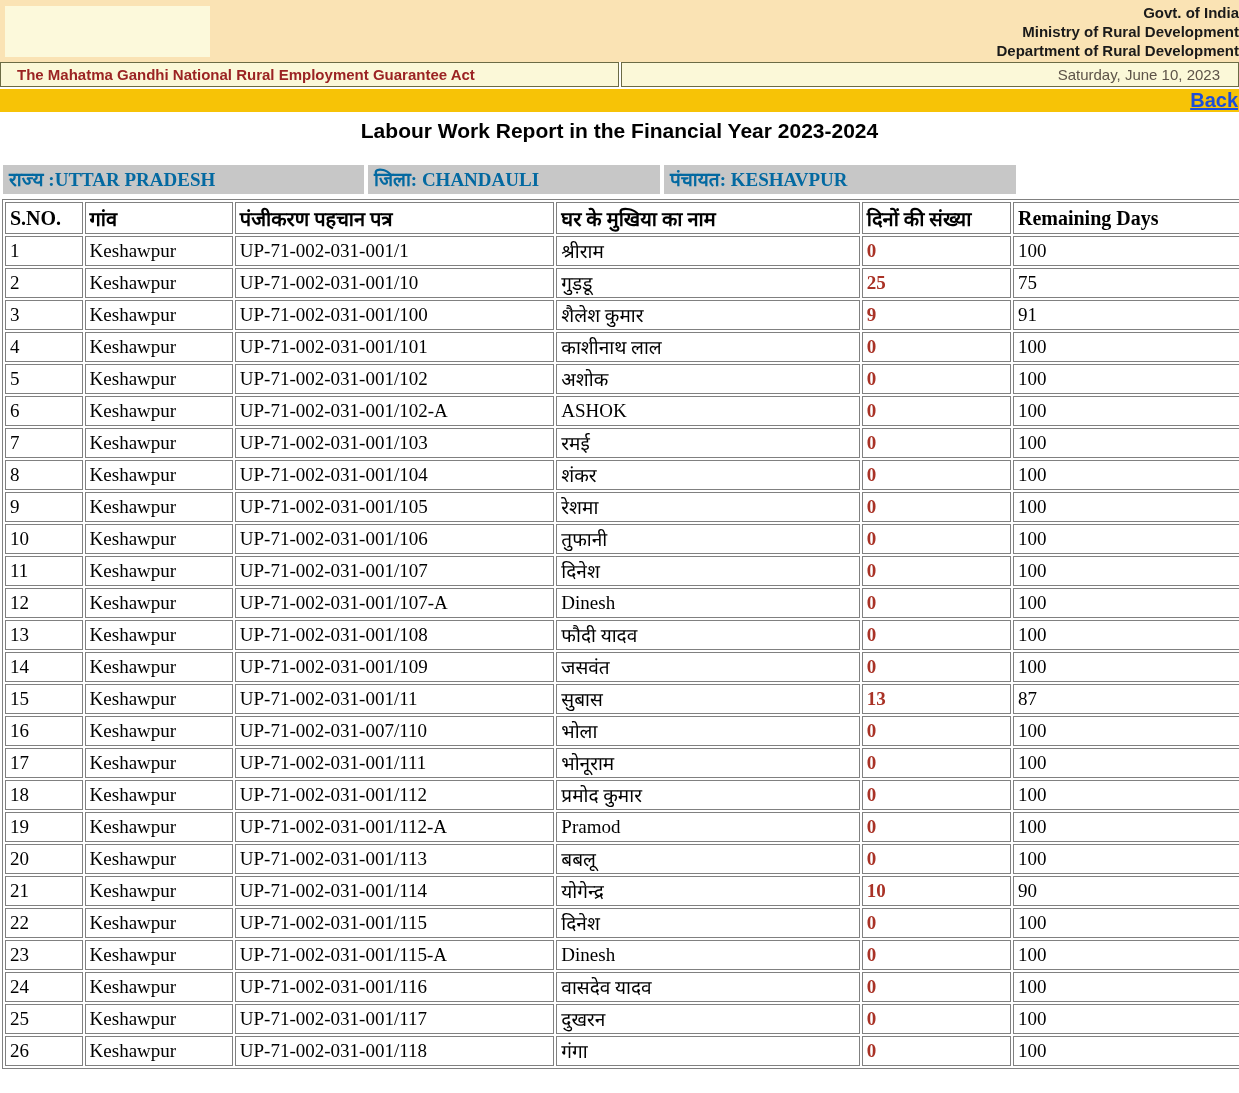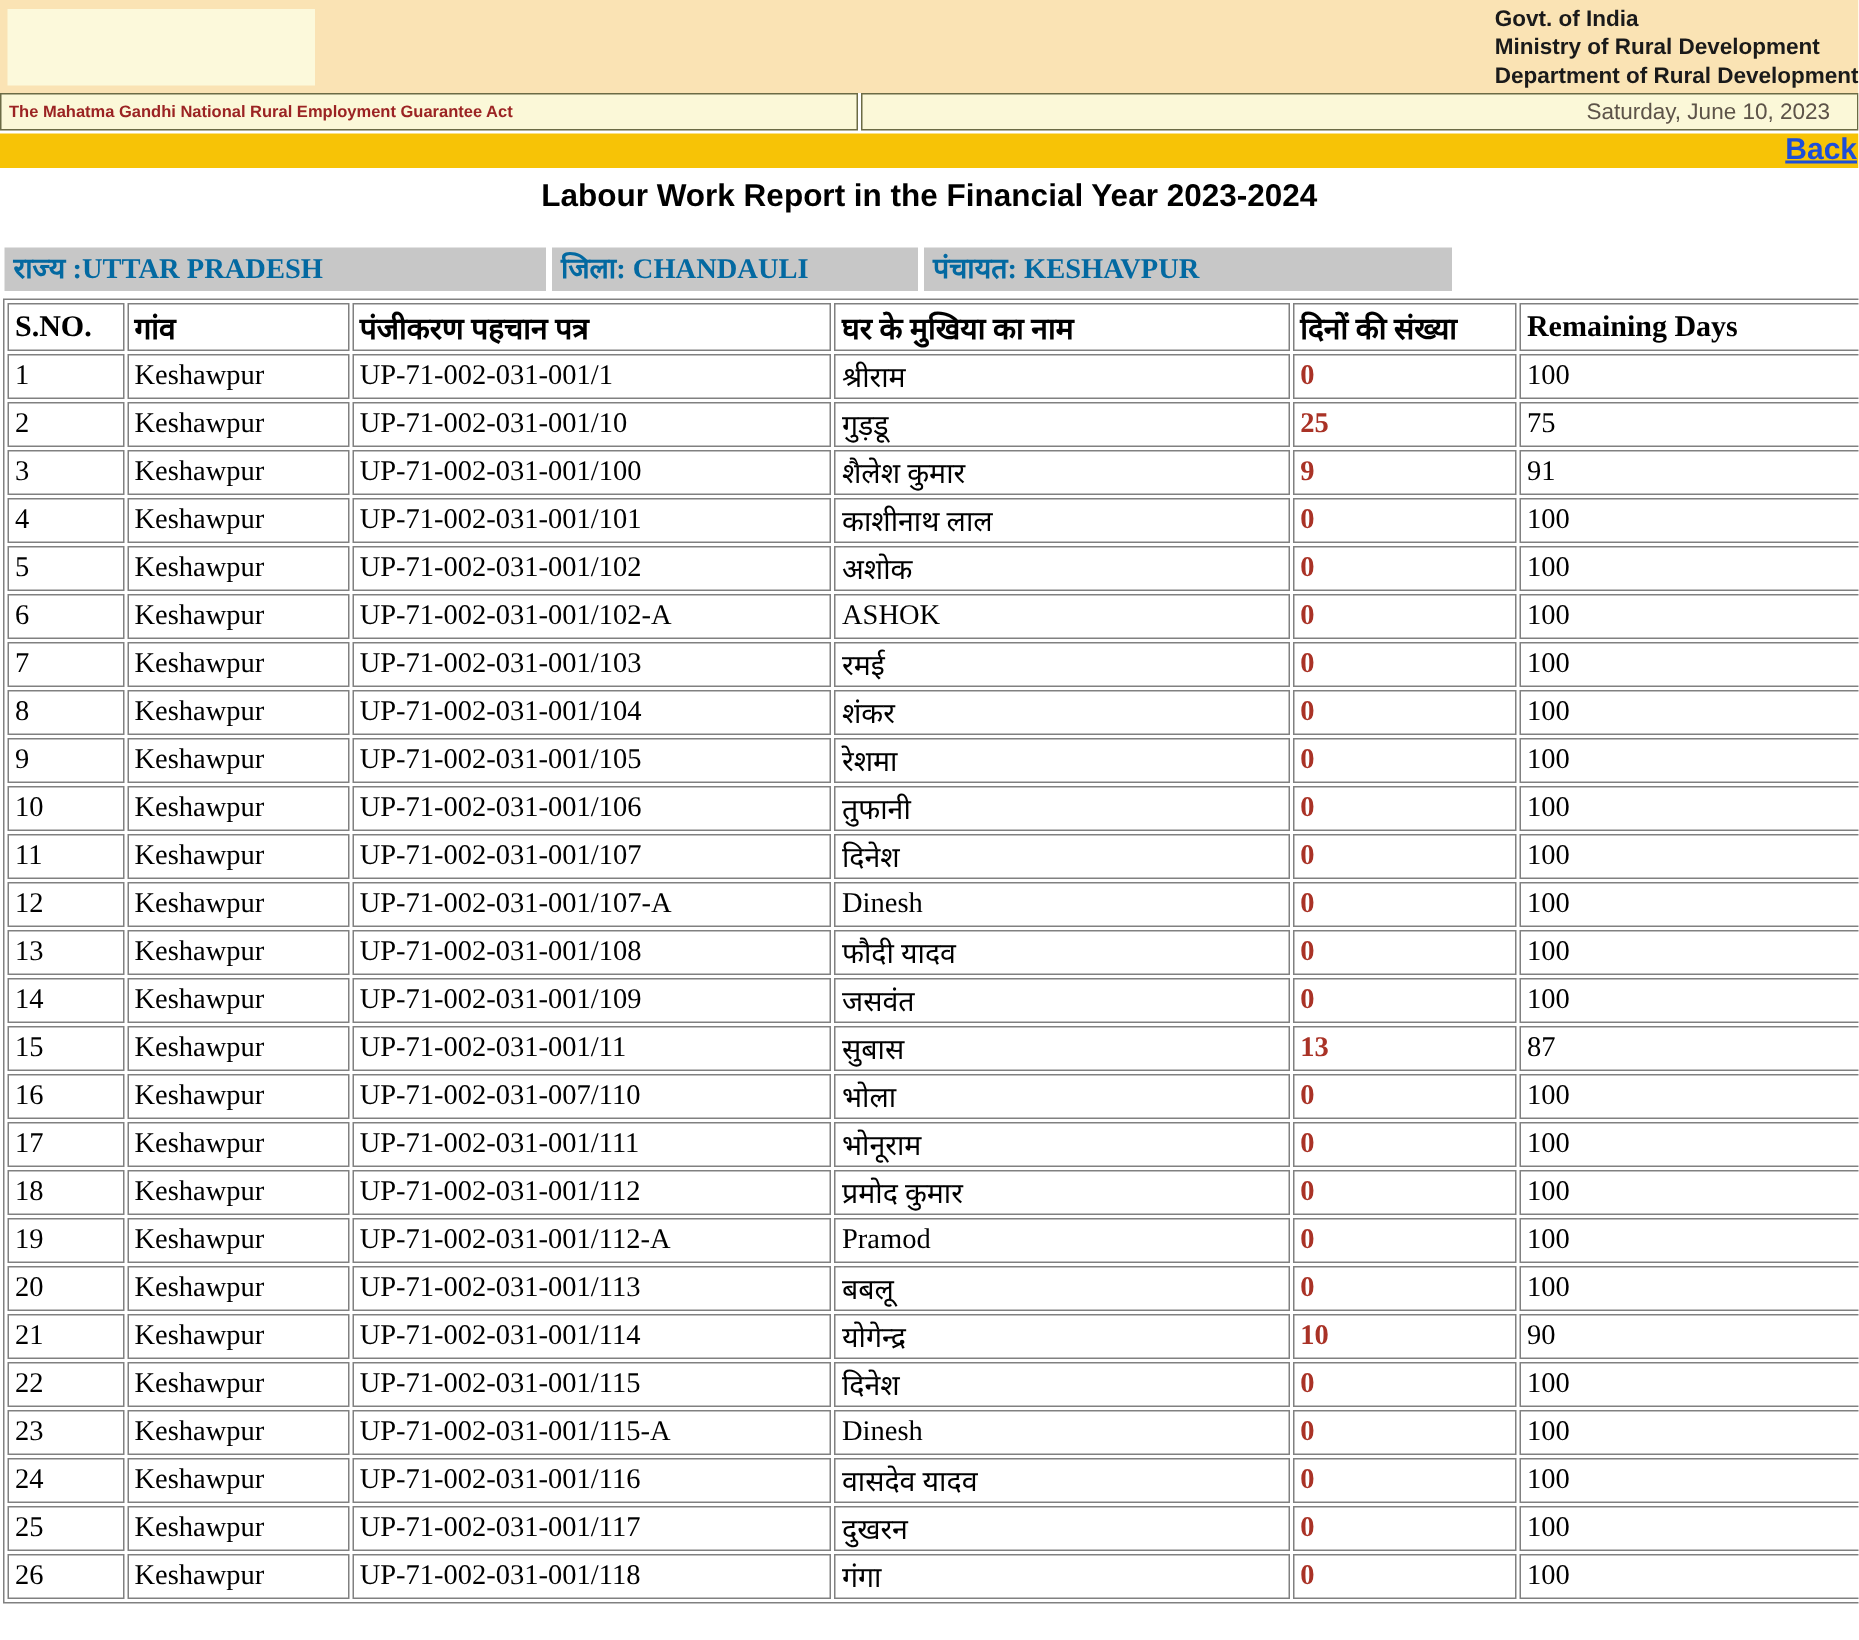--- a/index.html
+++ b/index.html
@@ -6,40 +6,40 @@
     --band-bg:#FAE3B4; --logo-bg:#FCF9DB; --strip-bg:#FBF8D8; --strip-border:#6B6B45;
     --maroon:#9B2323; --date-ink:#5D5348; --gold:#F7C306; --ink:#1F1F1F;
     --gray-box:#C7C7C7; --tbl-border:#808080; --value-red:#A93226;
   }
   *{margin:0;padding:0;box-sizing:border-box;}
   html,body{width:1239px;height:1093px;overflow:hidden;background:#fff;
     font-family:"Liberation Sans",sans-serif;color:var(--ink);}
   
   .top-band{position:relative;height:62px;background:var(--band-bg);}
   .logo-box{position:absolute;left:5px;top:6px;width:205px;height:51px;background:var(--logo-bg);}
-  .govt-lines{position:absolute;right:0;top:3px;text-align:left;font-weight:bold;
+  .govt-lines{position:absolute;right:0;top:3px;text-align:right;font-weight:bold;
     font-size:15px;line-height:19px;color:#1a1a1a;}
   
   .act-strip{display:flex;gap:2px;height:25px;}
   .act-cell{border:1px solid var(--strip-border);background:var(--strip-bg);
     display:flex;align-items:center;height:25px;}
-  .act-cell.left{width:572px;padding-left:5px;color:var(--maroon);font-weight:bold;font-size:11px;}
+  .act-cell.left{width:619px;padding-left:16px;color:var(--maroon);font-weight:bold;font-size:15px;}
   .act-cell.right{flex:1;justify-content:flex-end;padding-right:18px;color:var(--date-ink);font-size:15px;}
   
   .gold-bar{height:23px;background:var(--gold);margin-top:2px;text-align:right;line-height:23px;}
   .back-link{font-weight:bold;font-size:20px;color:#1d4ed8;text-decoration:underline;padding-right:1px;cursor:pointer;}
   
   .report-title{margin-top:5px;text-align:center;font-family:Liberation Sans, sans-serif;
     font-weight:bold;font-size:21px;line-height:27px;color:#000;}
   
   .region-row{display:flex;gap:4px;margin-top:21px;width:1280px;margin-left:3px;}
   .region-box{background:var(--gray-box);height:29px;line-height:29px;padding:0 6px;
     font-family:"Liberation Serif",serif;font-weight:bold;font-size:19px;color:#0369a1;white-space:nowrap;overflow:hidden;}
   .region-box.b1{width:361px;}
-  .region-box.b2{width:244px;}
+  .region-box.b2{width:292px;}
   .region-box.b3{width:259px;}
   .region-box.b4{width:352px;}
   
   table.report{margin-top:5px;margin-left:2px;width:1268px;table-layout:fixed;
     border-collapse:separate;border-spacing:2px;border:1px solid var(--tbl-border);
     font-family:"Liberation Serif",serif;font-size:19px;color:#000;background:#fff;}
   col.c-sno{width:77px;} col.c-vil{width:147px;} col.c-reg{width:317px;}
   col.c-name{width:301px;} col.c-days{width:148px;} col.c-rem{width:252px;}
   th,td{border:1px solid var(--tbl-border);text-align:left;padding:0 4px;
     white-space:nowrap;overflow:hidden;vertical-align:middle;}

